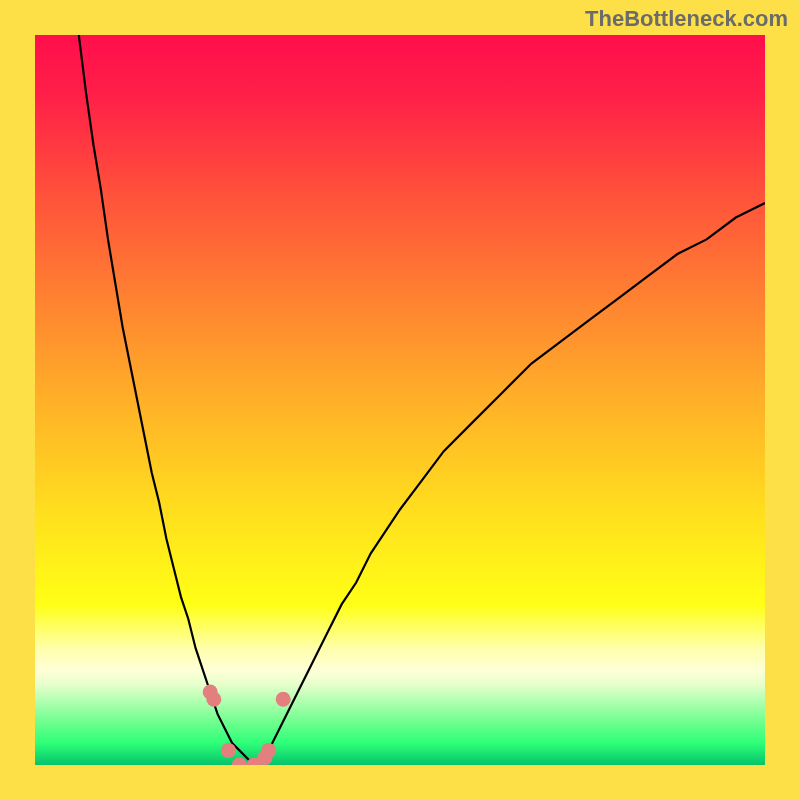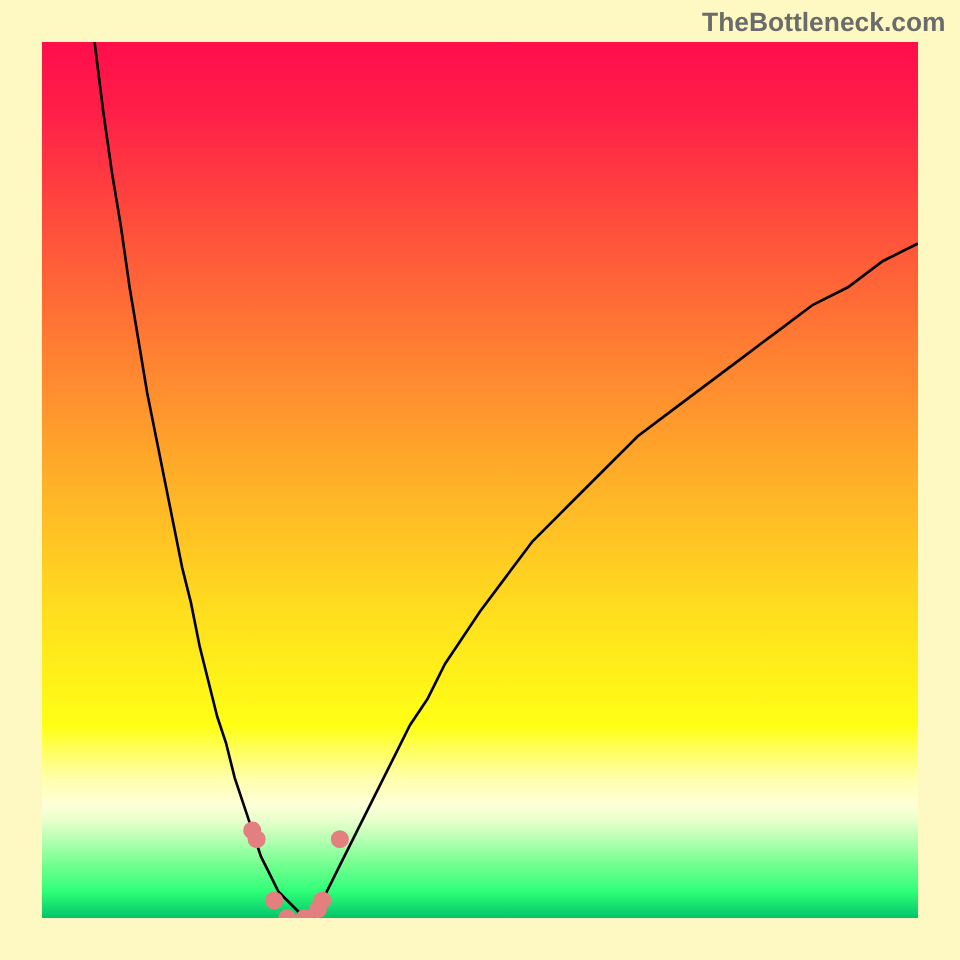--- a/index.html
+++ b/index.html
@@ -9,21 +9,21 @@
     height: 800px;
     background: #000000;
     overflow: hidden;
   }
   .frame {
     position: absolute;
     left: 0;
     top: 0;
     width: 800px;
     height: 800px;
-    background: #fef9c3;
+    background: #fde047;
   }
   .plot {
     position: absolute;
     left: 35px;
     top: 35px;
     width: 730px;
     height: 730px;
     overflow: hidden;
   }
   .gradient {

